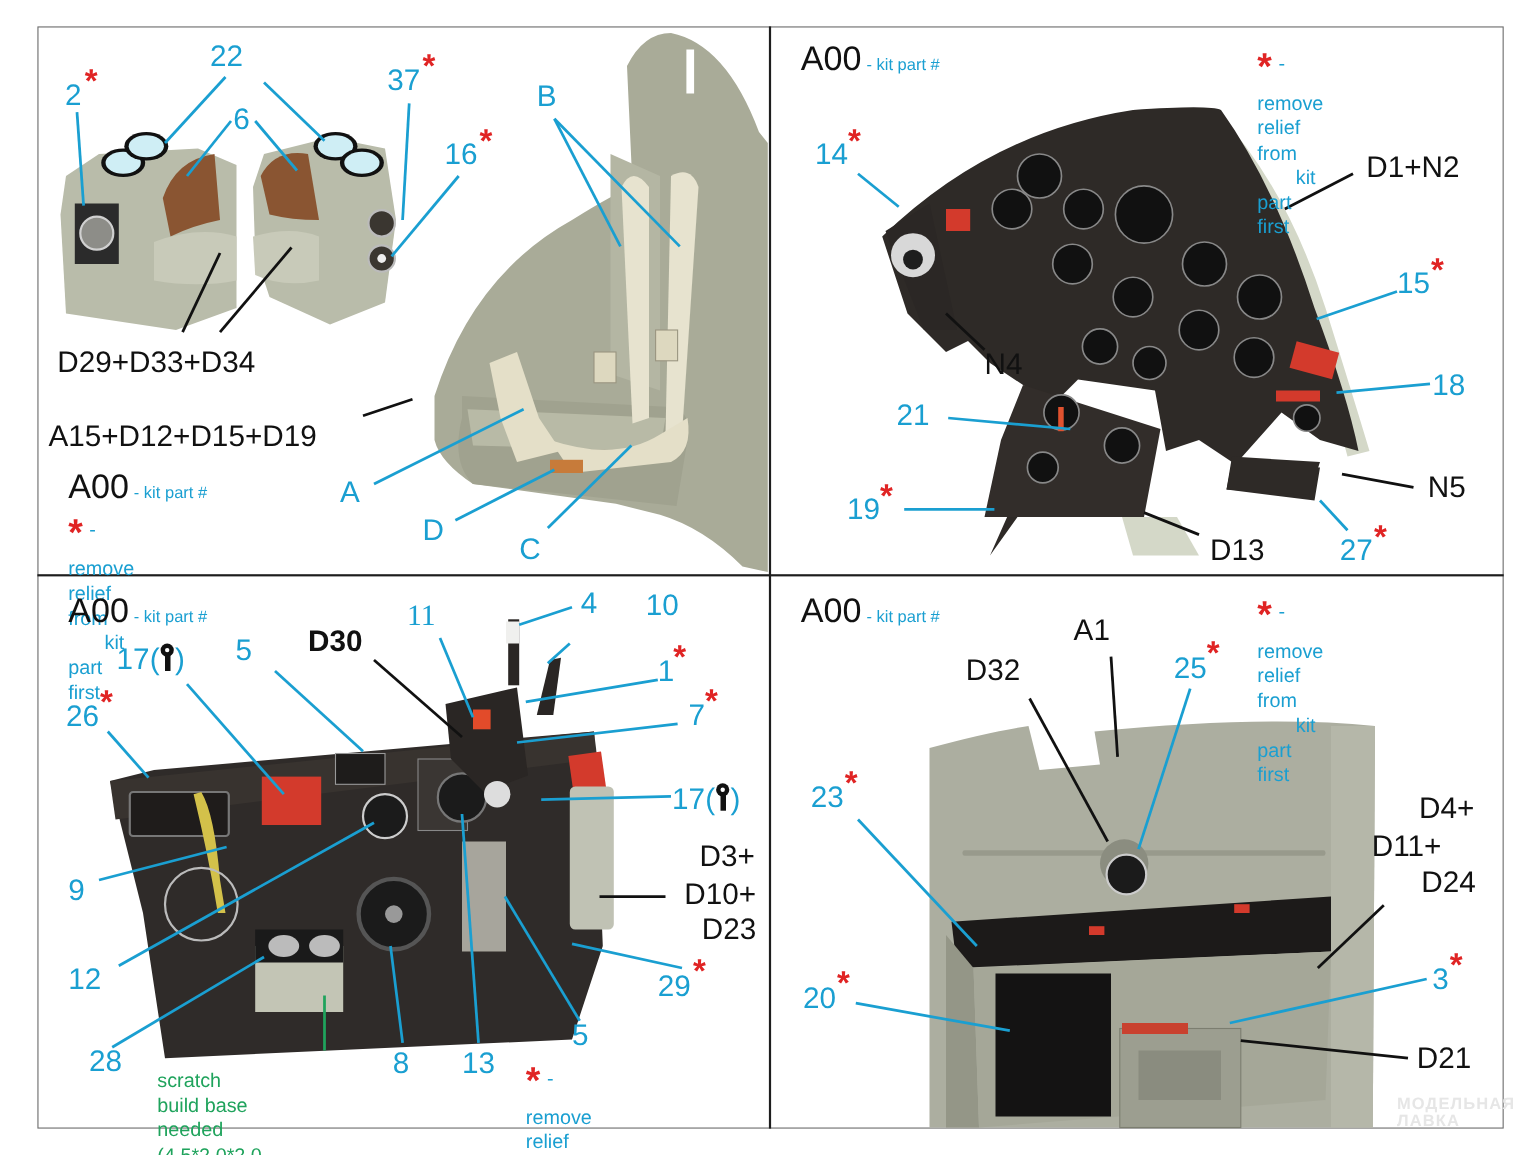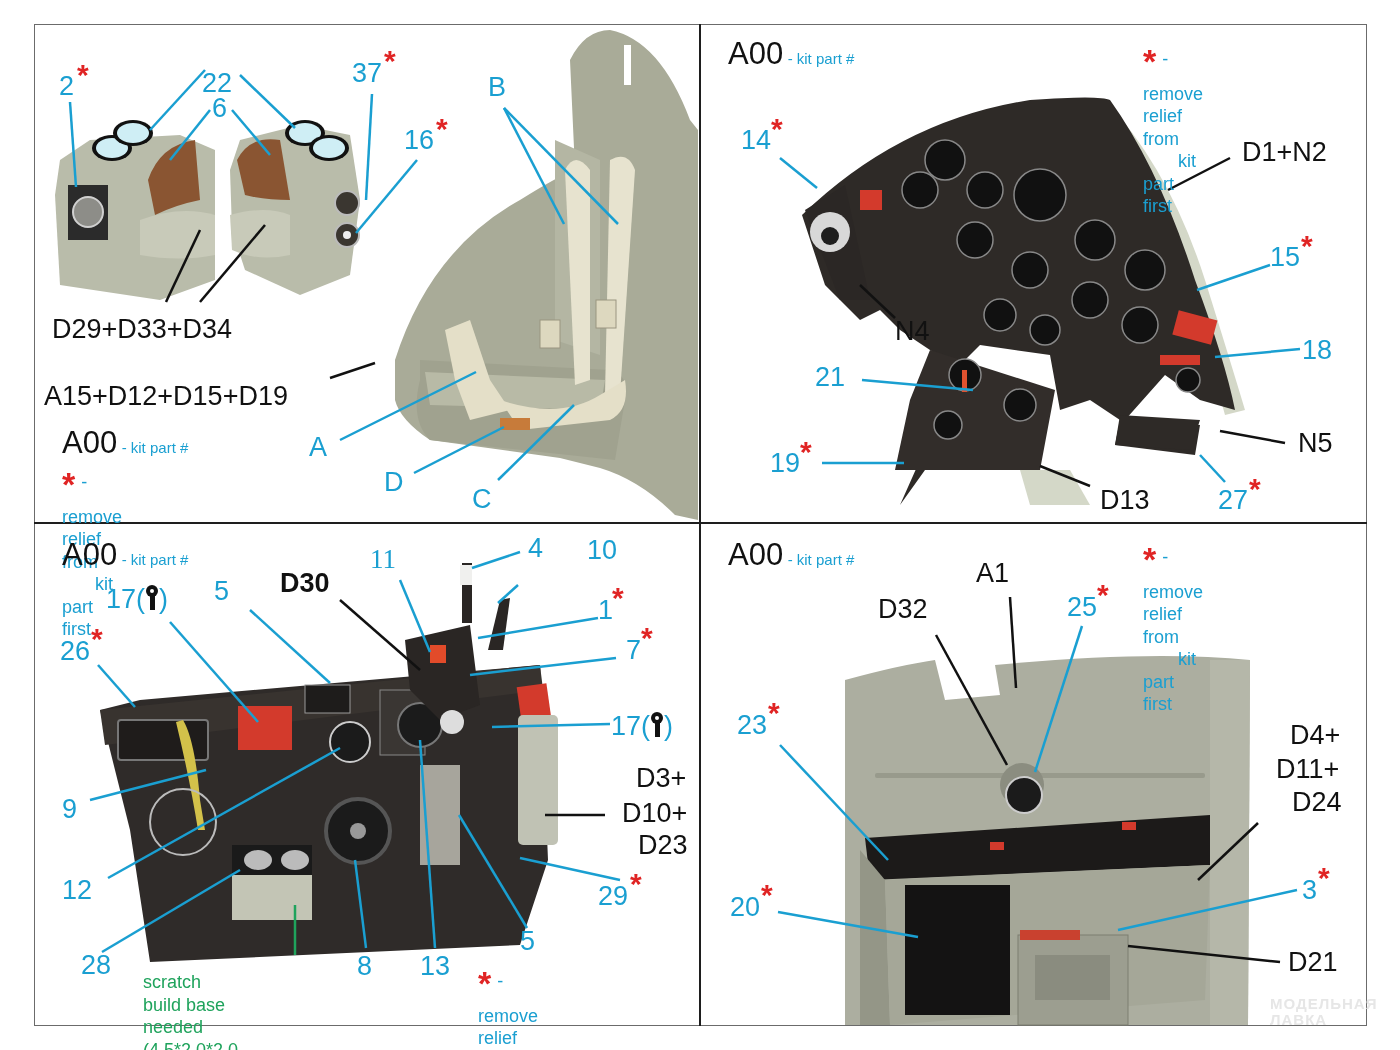--- a/index.html
+++ b/index.html
@@ -213,21 +213,21 @@
     <line x1="1258" y1="823" x2="1198" y2="880" stroke="#111"></line>
     <line x1="778" y1="912" x2="918" y2="937" stroke="#1a9fd1"></line>
     <line x1="1297" y1="890" x2="1118" y2="930" stroke="#1a9fd1"></line>
     <line x1="1280" y1="962" x2="1128" y2="946" stroke="#111"></line>
   </g>
 </svg>
 
 <div class="panel">
   <span class="lbl blue" style="left:59px;top:73px;">2</span>
   <span class="star" style="left:77px;top:60px;">*</span>
-  <span class="lbl blue" style="left:202px;top:38px;margin-top:32px;">22</span>
+  <span class="lbl blue" style="left:191px;top:38px;">22</span>
   <span class="lbl blue" style="left:352px;top:60px;">37</span>
   <span class="star" style="left:384px;top:46px;">*</span>
   <span class="lbl blue" style="left:404px;top:127px;">16</span>
   <span class="star" style="left:436px;top:114px;">*</span>
   <span class="lbl blue" style="left:212px;top:95px;">6</span>
   <span class="lbl blue" style="left:488px;top:74px;">B</span>
   <span class="lbl black" style="left:52px;top:316px;">D29+D33+D34</span>
   <span class="lbl black" style="left:44px;top:367px;margin-top:16px;">A15+D12+D15+D19</span>
   <span class="lbl blue" style="left:309px;top:434px;">A</span>
   <span class="lbl blue" style="left:384px;top:469px;">D</span>
@@ -316,21 +316,21 @@
     <span class="rs">*</span><span>- remove relief from</span><br>
     <span style="margin-left:35px;">kit part first</span>
   </div>
   <span class="lbl black" style="left:976px;top:560px;">A1</span>
   <span class="lbl black" style="left:878px;top:596px;">D32</span>
   <span class="lbl blue" style="left:1067px;top:594px;">25</span>
   <span class="star" style="left:1097px;top:580px;">*</span>
   <span class="lbl blue" style="left:737px;top:712px;">23</span>
   <span class="star" style="left:768px;top:698px;">*</span>
   <span class="lbl black" style="left:1290px;top:722px;">D4+</span>
-  <span class="lbl black" style="left:1276px;top:756px;">D11+</span>
+  <span class="lbl black" style="left:1247px;top:756px;">D11+</span>
   <span class="lbl black" style="left:1292px;top:789px;">D24</span>
   <span class="lbl blue" style="left:730px;top:894px;">20</span>
   <span class="star" style="left:761px;top:880px;">*</span>
   <span class="lbl blue" style="left:1302px;top:877px;">3</span>
   <span class="star" style="left:1318px;top:863px;">*</span>
   <span class="lbl black" style="left:1288px;top:949px;">D21</span>
 </div>
 
 <div class="wm">
   <span>МОДЕЛЬНАЯ</span><br>

